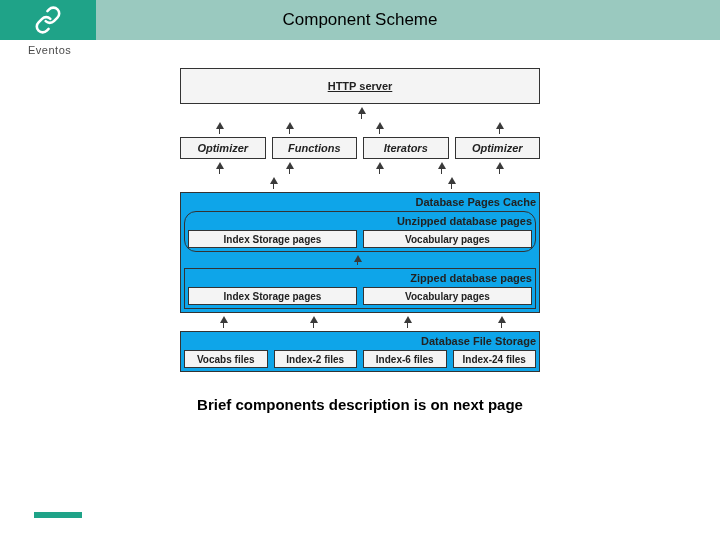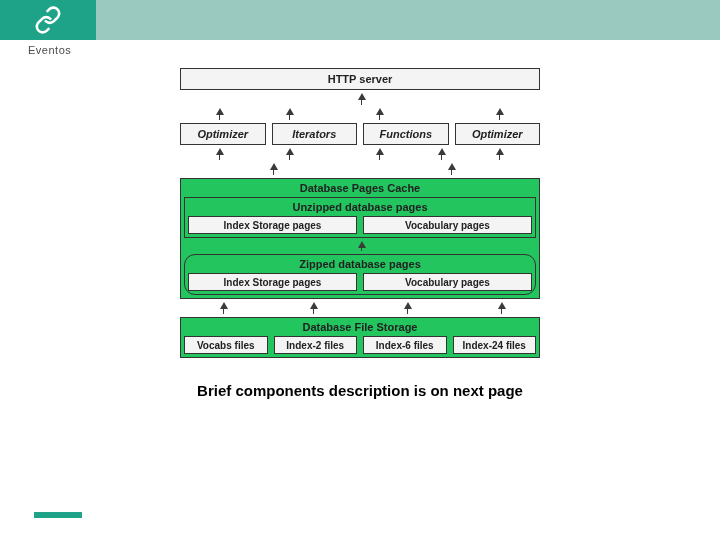--- a/index.html
+++ b/index.html
@@ -77,36 +77,36 @@
     border: 1px solid #333;
     background: #f4f4f4;
     font-weight: 700;
     font-size: 11px;
     color: #222;
     display: flex;
     align-items: center;
     justify-content: center;
     padding: 2px 6px;
   }
-  .box.full { width: 360px; height: 22px; }
+  .box.full { width: 360px; height: 36px; text-decoration: underline; }
   .tier {
     width: 360px;
     display: flex;
     justify-content: space-between;
     gap: 6px;
   }
   .tier .box { flex: 1; height: 22px; font-style: italic; }
   .group {
     width: 360px;
     border: 1px solid #333;
-    background: #22c55e;
+    background: #0ea5e9;
     padding: 3px;
     display: flex;
     flex-direction: column;
-    align-items: center;
+    align-items: flex-end;
     gap: 3px;
   }
   .group-title {
     font-weight: 700;
     font-size: 11px;
     color: #222;
     text-align: center;
   }
   .group .tier2 {
     width: 100%;
@@ -147,20 +147,21 @@
 </head>
 <body>
 
 <div class="header">
   <div class="logo-block">
     <svg viewBox="0 0 24 24">
       <path d="M10 13a5 5 0 0 0 7.07 0l3-3a5 5 0 1 0-7.07-7.07l-1.5 1.5" fill="none" stroke="#fff" stroke-width="2.2" stroke-linecap="round"></path>
       <path d="M14 11a5 5 0 0 0-7.07 0l-3 3a5 5 0 1 0 7.07 7.07l1.5-1.5" fill="none" stroke="#fff" stroke-width="2.2" stroke-linecap="round"></path>
     </svg>
   </div>
+  <div class="header-title">Component Scheme</div>
 </div>
 <div class="brand">Eventos</div>
 
 <div class="diagram-wrap">
   <div class="diagram">
 
     <div class="box full">HTTP server</div>
 
     <div class="arrow-row">
       <div class="up p50"></div>
@@ -174,22 +175,22 @@
       <div class="up p29"></div>
         <div class="stem p29" style="margin-left:3px"></div>
       <div class="up p55"></div>
         <div class="stem p55" style="margin-left:3px"></div>
       <div class="up p87"></div>
         <div class="stem p87" style="margin-left:3px"></div>
     </div>
 
     <div class="tier">
       <div class="box">Optimizer</div>
+      <div class="box">Functions</div>
       <div class="box">Iterators</div>
-      <div class="box">Functions</div>
       <div class="box">Optimizer</div>
     </div>
 
     <div class="arrow-row">
       <div class="up p10"></div>
         <div class="stem p10" style="margin-left:3px"></div>
       <div class="up p29"></div>
         <div class="stem p29" style="margin-left:3px"></div>
       <div class="up p55"></div>
         <div class="stem p55" style="margin-left:3px"></div>
@@ -203,34 +204,34 @@
     <div class="arrow-row">
       <div class="up p25"></div>
         <div class="stem p25" style="margin-left:3px"></div>
       <div class="up p75"></div>
         <div class="stem p75" style="margin-left:3px"></div>
     </div>
 
     <div class="group">
       <div class="group-title">Database Pages Cache</div>
 
-      <div class="group" style="width:100%;">
+      <div class="group" style="width:100%;border-radius:12px;">
         <div class="group-title">Unzipped database pages</div>
         <div class="tier2">
           <div class="box">Index Storage pages</div>
           <div class="box">Vocabulary pages</div>
         </div>
       </div>
 
       <div class="arrow-row" style="height:10px">
         <div class="up p50"></div>
           <div class="stem p50" style="margin-left:3px;height:3px"></div>
       </div>
 
-      <div class="group" style="width:100%;border-radius:11px;">
+      <div class="group" style="width:100%;">
         <div class="group-title">Zipped database pages</div>
         <div class="tier2">
           <div class="box">Index Storage pages</div>
           <div class="box">Vocabulary pages</div>
         </div>
       </div>
     </div>
 
     <div class="arrow-row">
       <div class="up p12"></div>

